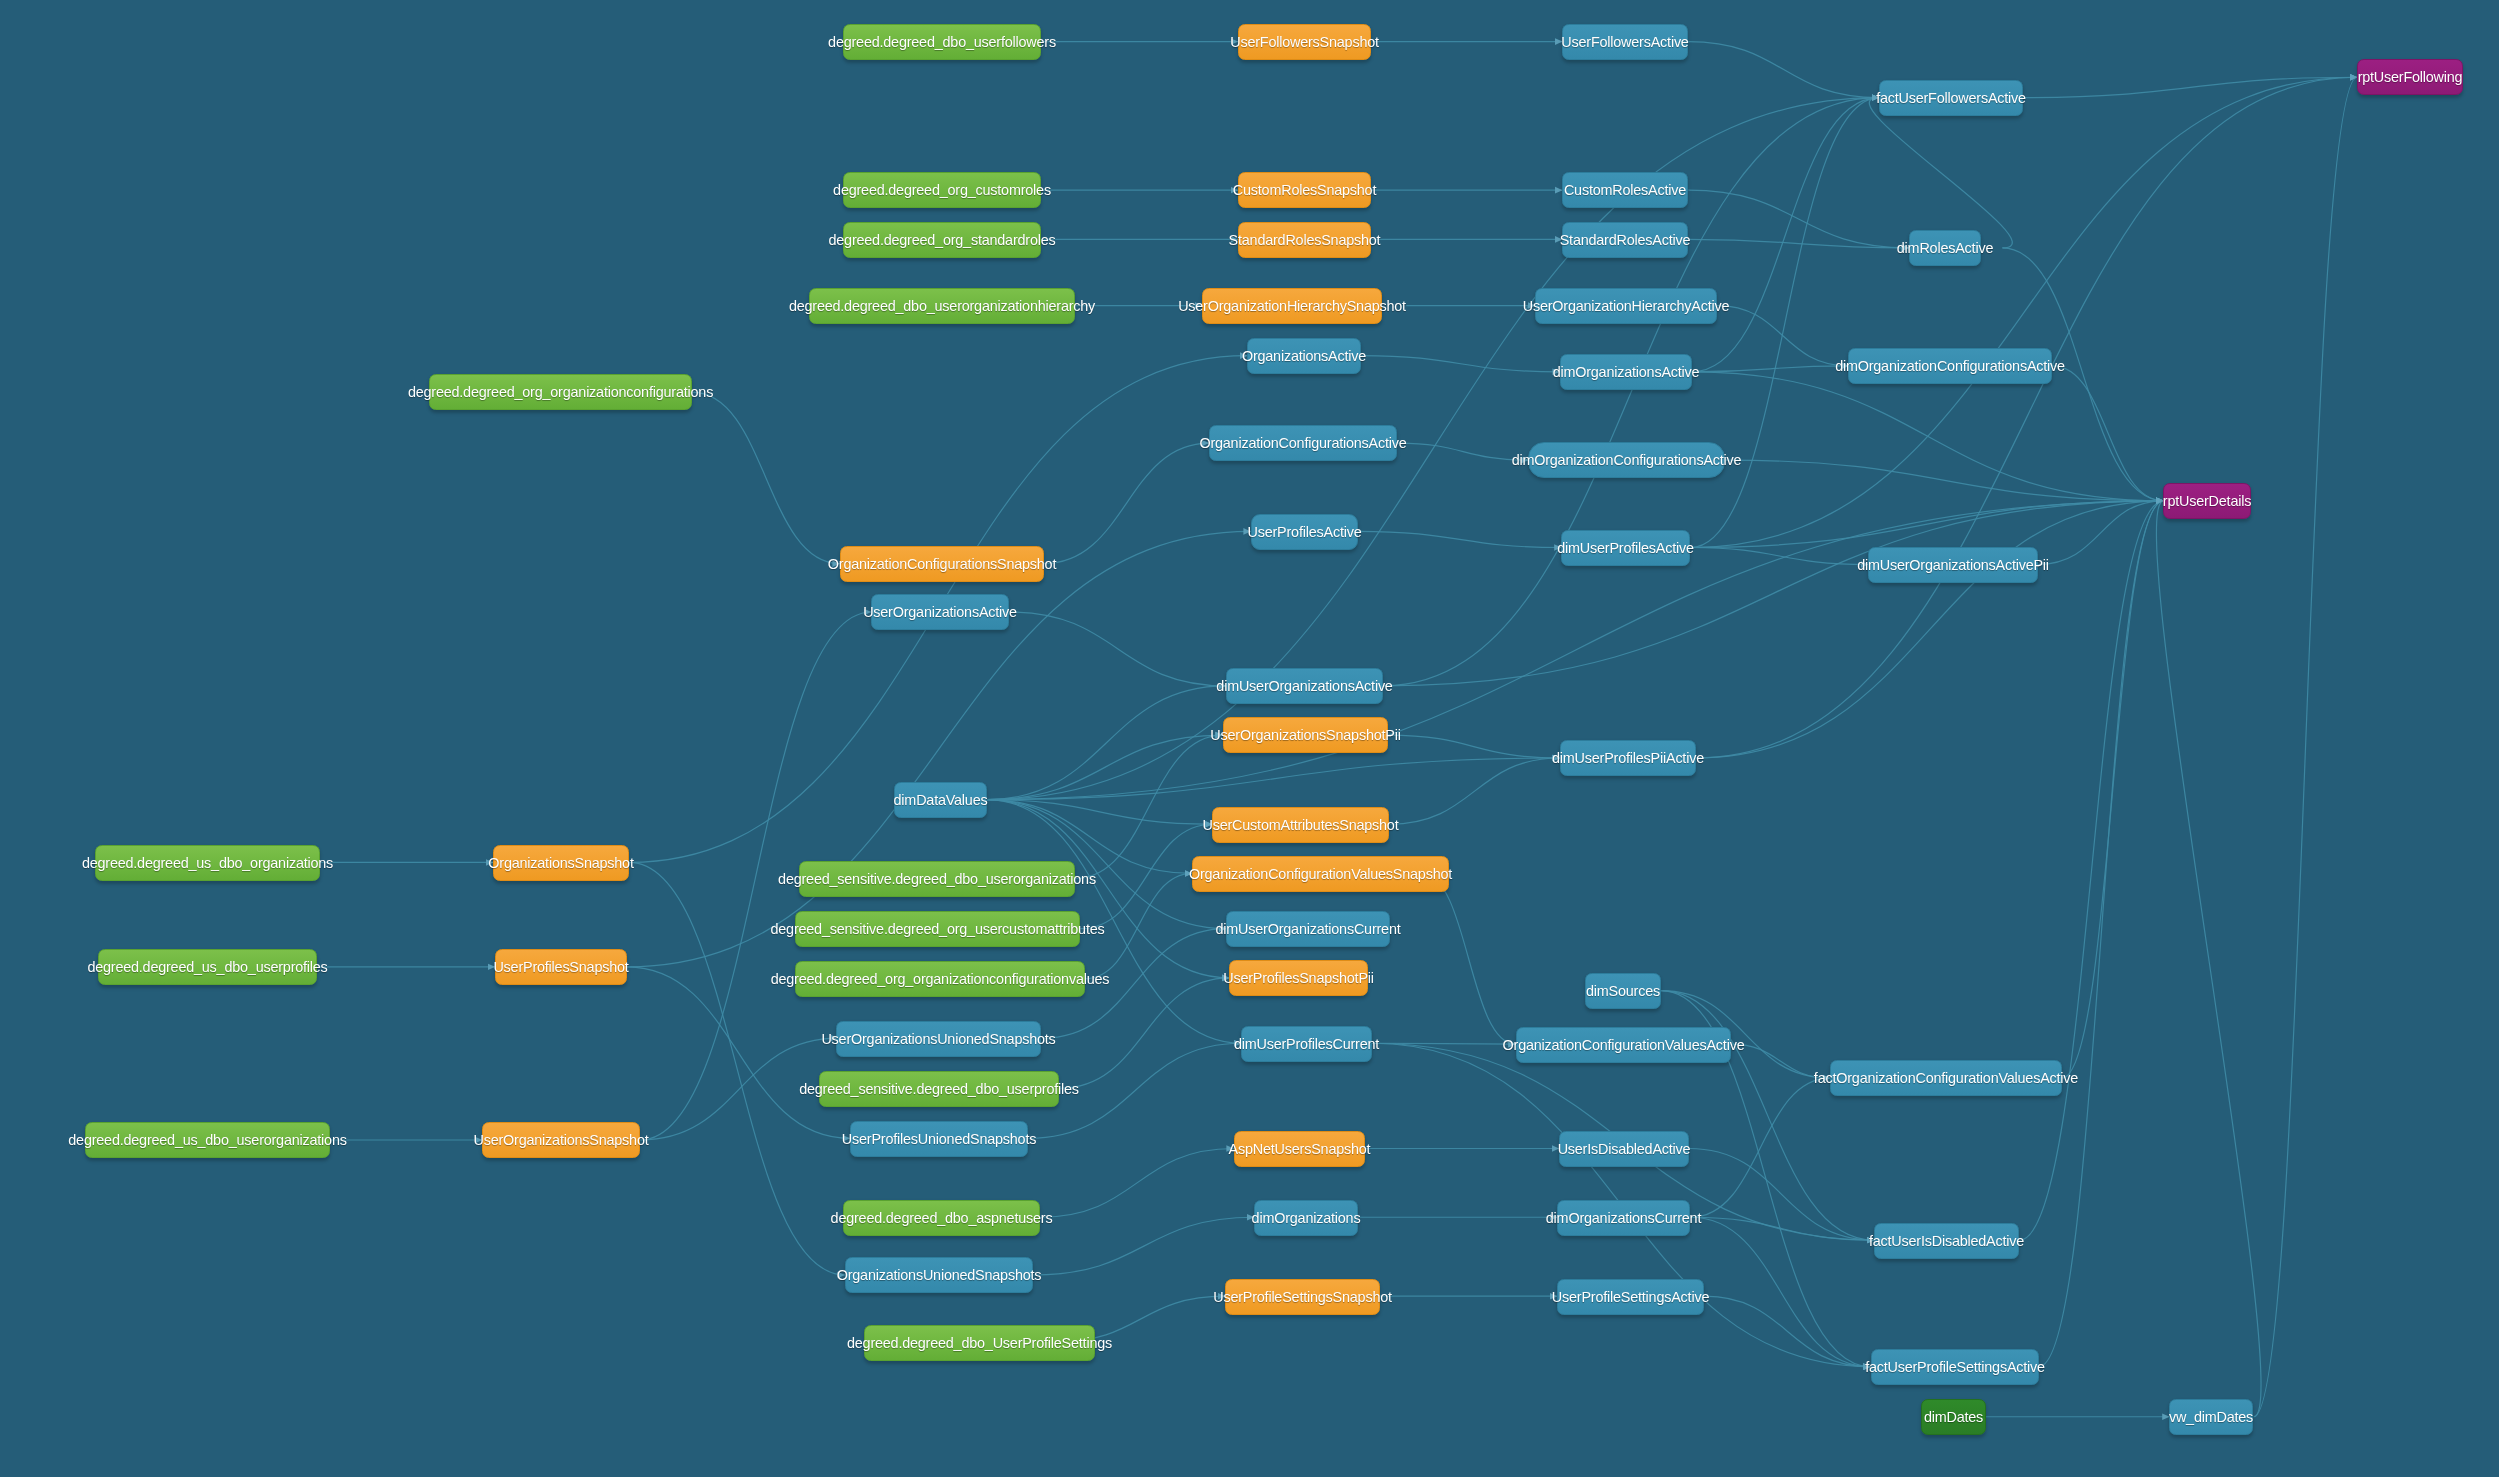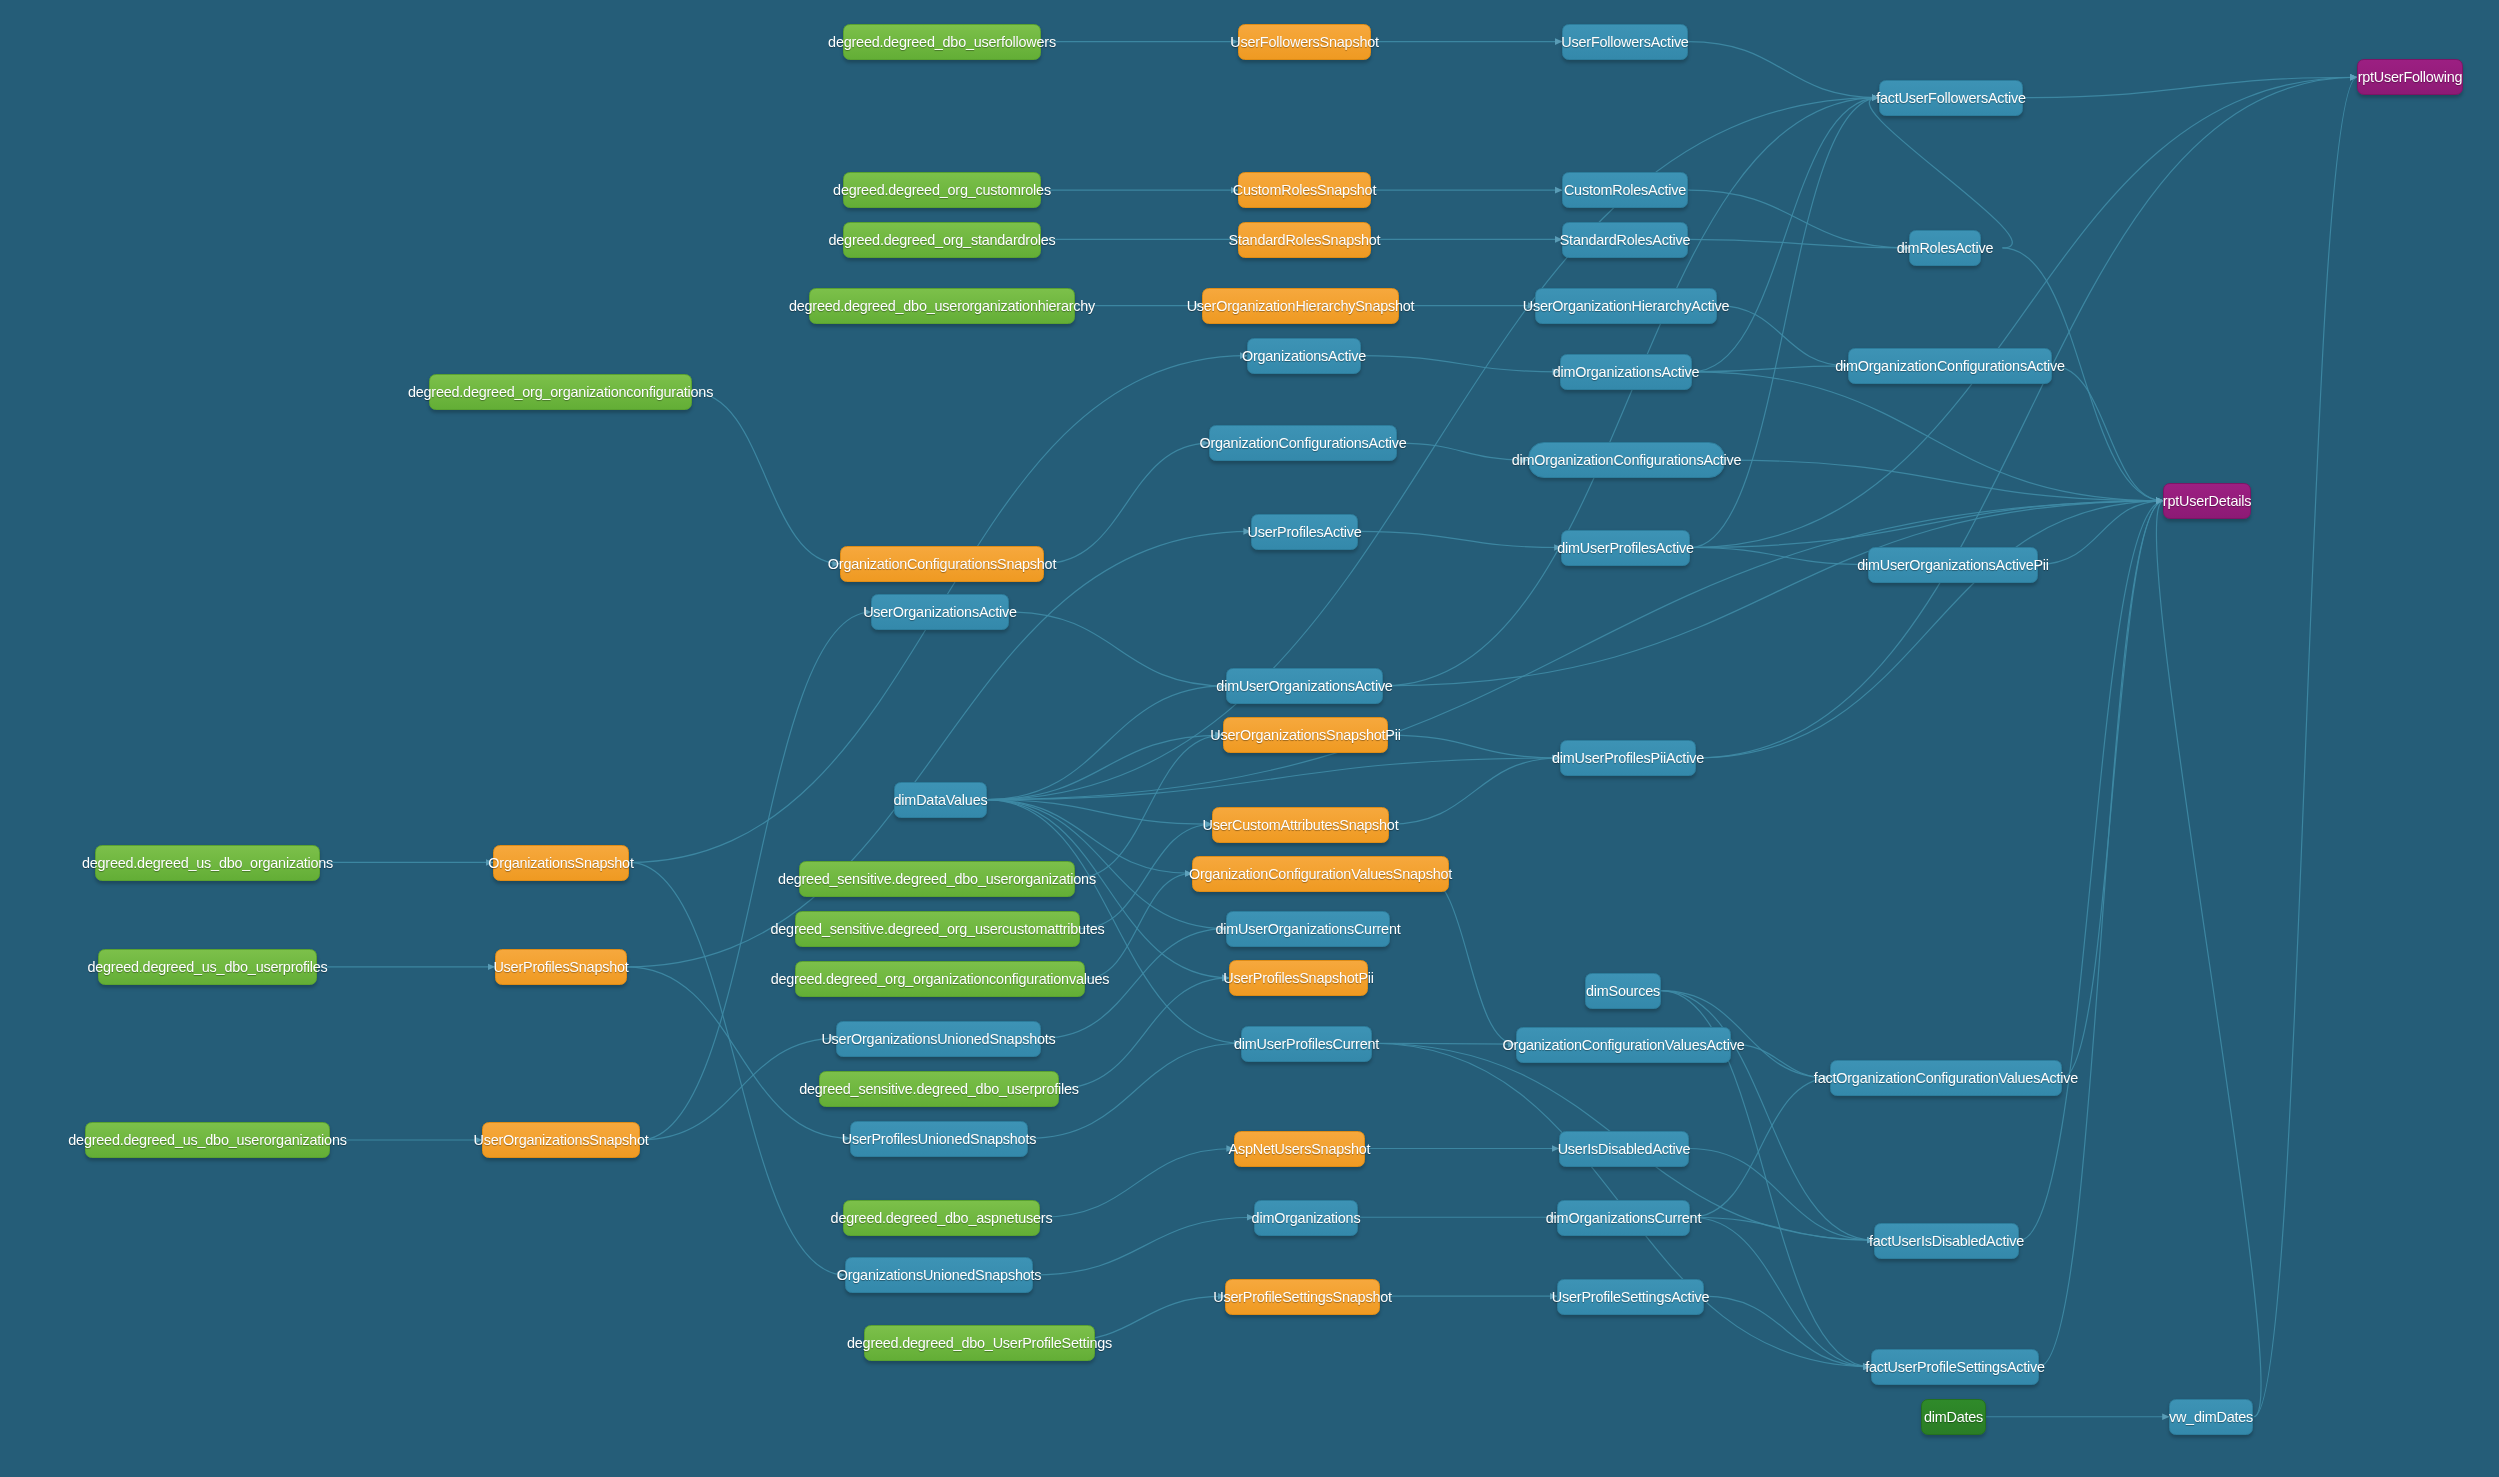--- a/index.html
+++ b/index.html
@@ -206,21 +206,21 @@
       </div>
       <div class="node model" style="left: 1562px; top: 222px; width: 126px;">
         <span>StandardRolesActive</span>
       </div>
       <div class="node model" style="left: 1909px; top: 230px; width: 72px;">
         <span>dimRolesActive</span>
       </div>
       <div class="node src" style="left: 809px; top: 288px; width: 266px;">
         <span>degreed.degreed_dbo_userorganizationhierarchy</span>
       </div>
-      <div class="node snap" style="left: 1202px; top: 288px; width: 197px;">
+      <div class="node snap" style="left: 1202px; top: 288px; width: 180px;">
         <span>UserOrganizationHierarchySnapshot</span>
       </div>
       <div class="node model" style="left: 1535px; top: 288px; width: 182px;">
         <span>UserOrganizationHierarchyActive</span>
       </div>
       <div class="node model" style="left: 1848px; top: 348px; width: 204px;">
         <span>dimOrganizationConfigurationsActive</span>
       </div>
       <div class="node model" style="left: 1247px; top: 338px; width: 114px;">
         <span>OrganizationsActive</span>
@@ -230,21 +230,21 @@
       </div>
       <div class="node src" style="left: 429px; top: 374px; width: 263px;">
         <span>degreed.degreed_org_organizationconfigurations</span>
       </div>
       <div class="node model" style="left: 1209px; top: 425px; width: 188px;">
         <span>OrganizationConfigurationsActive</span>
       </div>
       <div class="node model" style="left: 1528px; top: 442px; width: 197px; border-radius: 16px;">
         <span>dimOrganizationConfigurationsActive</span>
       </div>
-      <div class="node model" style="left: 1251px; top: 514px; width: 107px;">
+      <div class="node model" style="left: 1251px; top: 514px; width: 107px; border-radius: 9px;">
         <span>UserProfilesActive</span>
       </div>
       <div class="node model" style="left: 1561px; top: 530px; width: 129px;">
         <span>dimUserProfilesActive</span>
       </div>
       <div class="node rpt" style="left: 2163px; top: 483px; width: 88px;">
         <span>rptUserDetails</span>
       </div>
       <div class="node model" style="left: 1868px; top: 547px; width: 170px;">
         <span>dimUserOrganizationsActivePii</span>

